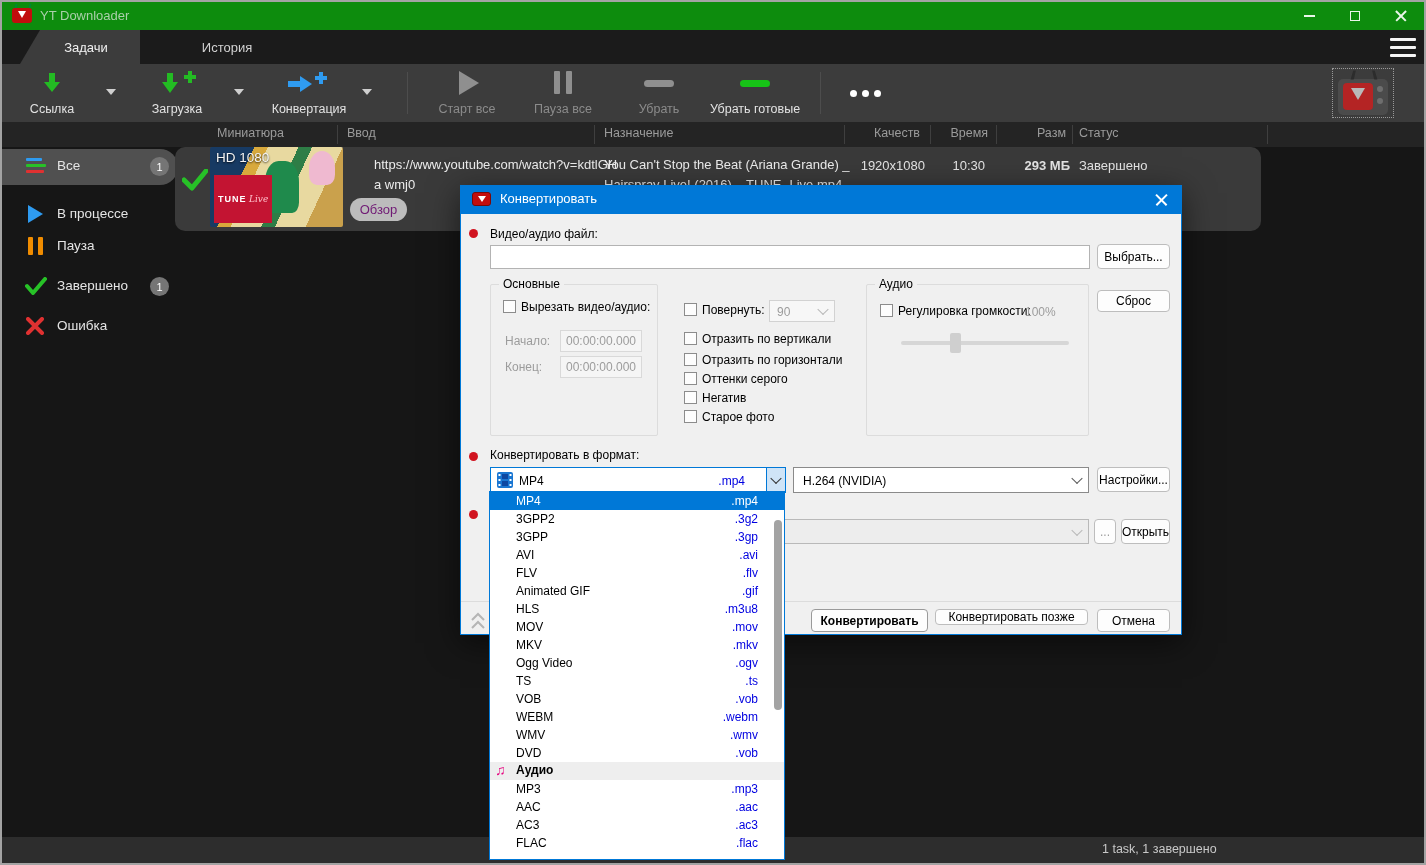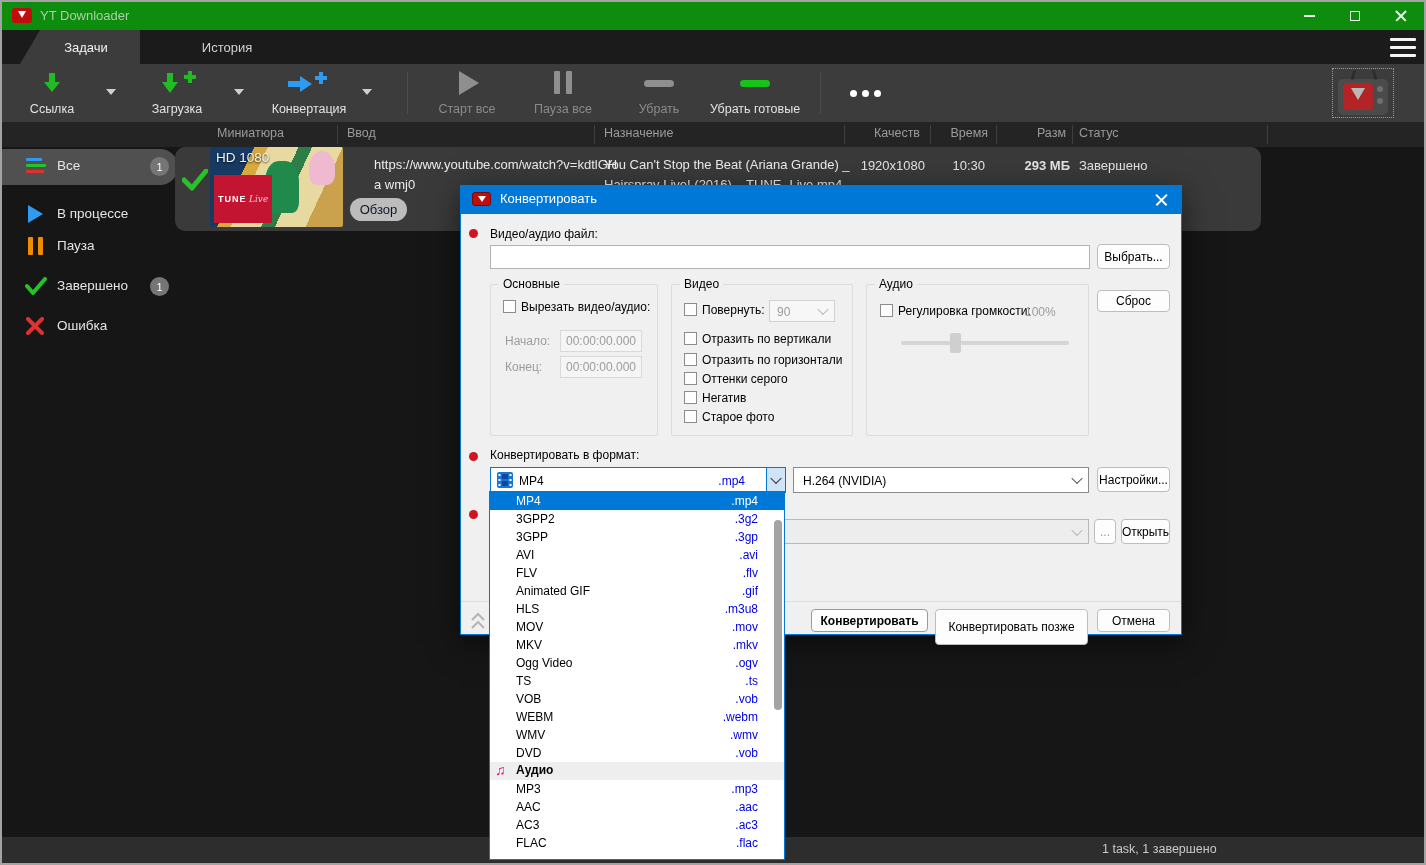--- a/index.html
+++ b/index.html
@@ -80,21 +80,21 @@
   .task-card { position:absolute; left:173px; top:145px; width:1086px; height:84px; background:#3a3a3a; border-radius:10px; }
   .task-check { position:absolute; left:7px; top:22px; }
   .thumb { position:absolute; left:35px; top:0; width:133px; height:80px; border-radius:2px; overflow:hidden;
      background:linear-gradient(115deg,#173a63 0 26%,#d8a93c 26% 34%,#e8d9a0 34% 52%,#2e7d46 52% 60%,#e8d9a0 60% 78%,#caa14c 78%); }
   .thumb:before { content:""; position:absolute; left:55px; top:14px; width:34px; height:52px; background:#1f8a4c; border-radius:40% 40% 20% 20%; }
   .thumb:after { content:""; position:absolute; right:8px; top:4px; width:26px; height:34px; background:#efb9d0; border-radius:50% 50% 30% 30%; }
   .hd-badge { position:absolute; left:6px; top:3px; color:#f5f5f5; font-size:13.5px; text-shadow:0 1px 2px rgba(0,0,0,.8); z-index:2; }
   .brand { position:absolute; left:4px; bottom:4px; background:#c31432; border-radius:0; padding:19px 4px; z-index:2; font-size:9px; }
   .brand b { color:#fff; letter-spacing:1px; } .brand i { color:#ffc0cb; font-style:italic; font-family:"DejaVu Serif",serif; }
   .url { position:absolute; left:199px; top:8px; width:248px; font-size:13px; color:#ececec; line-height:20px; word-break:break-all; }
-  .pill { position:absolute; left:175px; top:51px; width:57px; height:23px; background:#bcbcbc; border-radius:12px; color:#0f172a; font-size:13px; display:flex; align-items:center; justify-content:center; cursor:pointer; }
+  .pill { position:absolute; left:175px; top:51px; width:57px; height:23px; background:#bcbcbc; border-radius:12px; color:#701a75; font-size:13px; display:flex; align-items:center; justify-content:center; cursor:pointer; }
   .dest { position:absolute; left:429px; top:8px; width:256px; font-size:13px; color:#ececec; line-height:20px; }
   .cval { position:absolute; top:11px; font-size:13px; color:#e4e4e4; white-space:nowrap; }
   .cval.r { text-align:right; }
 
   
   .statusbar { position:absolute; left:0; right:0; bottom:0; height:26px; background:#2d2d2d; }
   .status-text { position:absolute; left:1100px; top:5px; font-size:12.5px; color:#c9c9c9; }
 
   
   .dialog { position:absolute; left:458px; top:183px; width:722px; height:450px; background:#f0f0f0; border:1px solid #0078d7; box-shadow:0 8px 30px rgba(0,0,0,.55); }
@@ -333,23 +333,20 @@
     <div class="grp" style="left:29px;top:98px;width:168px;height:152px;">
       <div class="grp-title">Основные</div>
     </div>
     <span class="chk" style="left:42px;top:114px;"></span>
     <div class="dlbl" style="left:60px;top:114px;">Вырезать видео/аудио:</div>
     <div class="dlbl dim" style="left:44px;top:148px;">Начало:</div>
     <div class="dis-field" style="left:99px;top:144px;width:82px;height:22px;">00:00:00.000</div>
     <div class="dlbl dim" style="left:44px;top:174px;">Конец:</div>
     <div class="dis-field" style="left:99px;top:170px;width:82px;height:22px;">00:00:00.000</div>
 
-    <div class="grp" style="left:210px;top:98px;width:182px;height:152px;">
-      <div class="grp-title">Видео</div>
-    </div>
     <span class="chk" style="left:223px;top:117px;"></span>
     <div class="dlbl" style="left:241px;top:117px;">Повернуть:</div>
     <div class="dis-combo" style="left:308px;top:114px;width:66px;height:22px;">
       <span style="position:absolute;left:7px;top:4px;">90</span>
       <span class="combo-chevron lite"></span>
     </div>
     <span class="chk" style="left:223px;top:146px;"></span>
     <div class="dlbl" style="left:241px;top:146px;">Отразить по вертикали</div>
     <span class="chk" style="left:223px;top:167px;"></span>
     <div class="dlbl" style="left:241px;top:167px;">Отразить по горизонтали</div>
@@ -406,21 +403,21 @@
     <div class="dbtn" style="left:633px;top:333px;width:22px;height:25px;color:#9c9c9c;">...</div>
     <div class="dbtn" style="left:660px;top:333px;width:49px;height:25px;">Открыть</div>
 
     <div class="hline"></div>
     <div class="collapse">
       <svg width="20" height="22" viewBox="0 0 20 22">
         <path d="M4 10l6-6 6 6M4 18l6-6 6 6" fill="none" stroke="#b5b5b5" stroke-width="2"></path>
         </svg>
     </div>
     <div class="dbtn primary" style="left:350px;top:423px;width:117px;height:23px;">Конвертировать</div>
-    <div class="dbtn" style="left:474px;top:423px;width:153px;height:36px;">Конвертировать позже</div>
+    <div class="dbtn" style="left:474px;top:423px;width:153px;height:16px;">Конвертировать позже</div>
     <div class="dbtn" style="left:636px;top:423px;width:73px;height:23px;">Отмена</div>
   </div>
 
   <div class="dropdown">
     <div class="dd-item sel">
         <span class="nm">MP4</span>
         <span class="ex">.mp4</span>
       </div>
     <div class="dd-item">
         <span class="nm">3GPP2</span>

